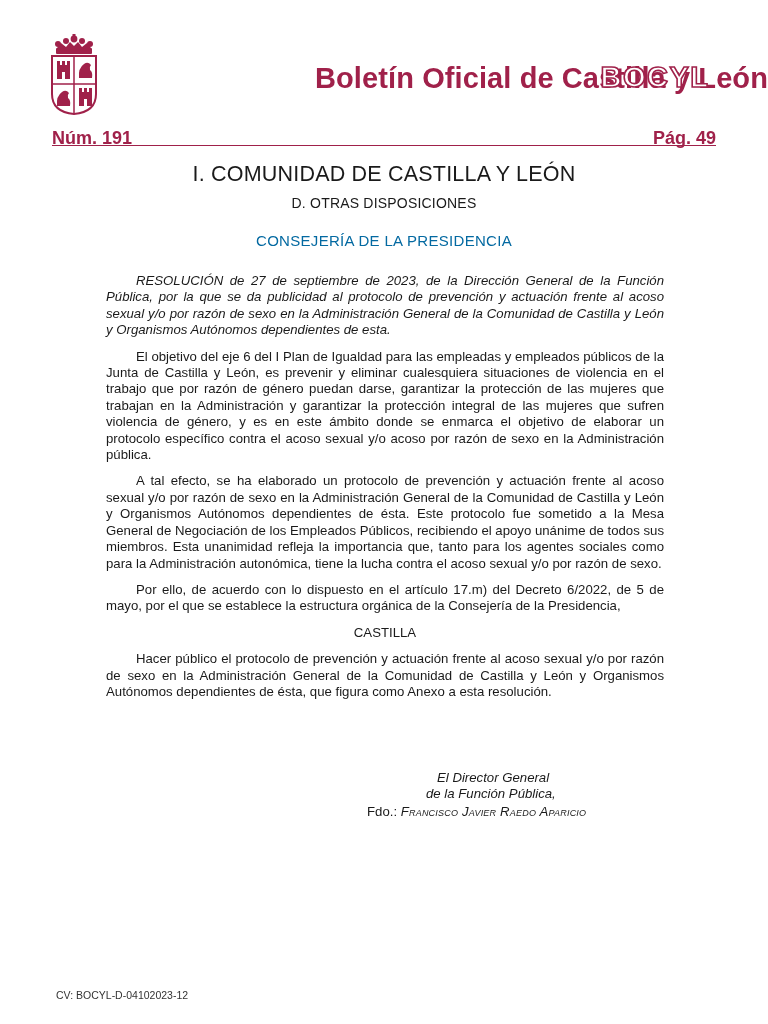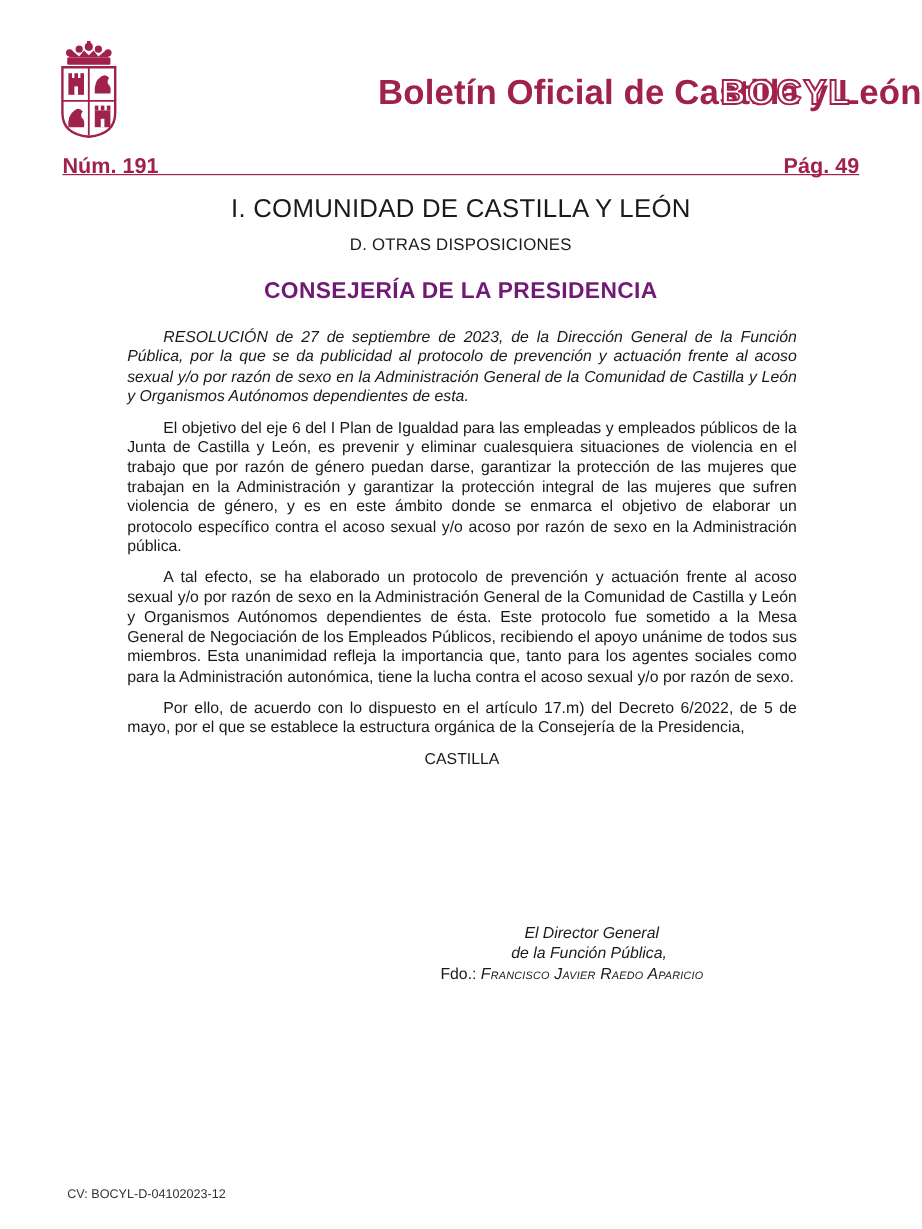--- a/index.html
+++ b/index.html
@@ -33,21 +33,21 @@
     .section-title {
       position: absolute; left: 0; right: 0; top: 162px; text-align: center;
       font-size: 21.5px; color: #1a1a1a; letter-spacing: 0.2px;
     }
     .subsection-title {
       position: absolute; left: 0; right: 0; top: 195px; text-align: center;
       font-size: 14px; color: #1a1a1a; letter-spacing: 0.2px;
     }
     .department {
       position: absolute; left: 0; right: 0; top: 232px; text-align: center;
-      font-size: 19px; font-weight: bold; color: #701a75; letter-spacing: 0.3px;
+      font-size: 15px; font-weight: normal; color: #0369a1; letter-spacing: 0.3px;
     }
     .body {
       position: absolute; left: 106px; width: 558px; top: 273px;
       font-size: 13.2px; line-height: 16.4px; color: #1a1a1a;
     }
     .body p {
       margin: 0 0 10px 0; text-indent: 30px; text-align: justify;
     }
     .body p.intro { font-style: italic; }
     .body p.resuelvo { text-align: center; text-indent: 0; }
@@ -124,20 +124,21 @@
 <div class="section-title">I. COMUNIDAD DE CASTILLA Y LEÓN</div>
 <div class="subsection-title">D. OTRAS DISPOSICIONES</div>
 <div class="department">CONSEJERÍA DE LA PRESIDENCIA</div>
 
 <div class="body">
   <p class="intro">RESOLUCIÓN de 27 de septiembre de 2023, de la Dirección General de la Función Pública, por la que se da publicidad al protocolo de prevención y actuación frente al acoso sexual y/o por razón de sexo en la Administración General de la Comunidad de Castilla y León y Organismos Autónomos dependientes de esta.</p>
   <p>El objetivo del eje 6 del I Plan de Igualdad para las empleadas y empleados públicos de la Junta de Castilla y León, es prevenir y eliminar cualesquiera situaciones de violencia en el trabajo que por razón de género puedan darse, garantizar la protección de las mujeres que trabajan en la Administración y garantizar la protección integral de las mujeres que sufren violencia de género, y es en este ámbito donde se enmarca el objetivo de elaborar un protocolo específico contra el acoso sexual y/o acoso por razón de sexo en la Administración pública.</p>
   <p>A tal efecto, se ha elaborado un protocolo de prevención y actuación frente al acoso sexual y/o por razón de sexo en la Administración General de la Comunidad de Castilla y León y Organismos Autónomos dependientes de ésta. Este protocolo fue sometido a la Mesa General de Negociación de los Empleados Públicos, recibiendo el apoyo unánime de todos sus miembros. Esta unanimidad refleja la importancia que, tanto para los agentes sociales como para la Administración autonómica, tiene la lucha contra el acoso sexual y/o por razón de sexo.</p>
   <p>Por ello, de acuerdo con lo dispuesto en el artículo 17.m) del Decreto 6/2022, de 5 de mayo, por el que se establece la estructura orgánica de la Consejería de la Presidencia,</p>
   <p class="resuelvo">CASTILLA</p>
+  <p>Hacer público el protocolo de prevención y actuación frente al acoso sexual y/o por razón de sexo en la Administración General de la Comunidad de Castilla y León y Organismos Autónomos dependientes de ésta, que figura como Anexo a esta resolución.</p>
 </div>
 
 <div class="signature">
   <div class="role1">El Director General</div>
   <div class="role2">de la Función Pública,</div>
   <div class="signed"><span>Fdo.: </span><span class="sc">Francisco Javier Raedo Aparicio</span></div>
 </div>
 
 <div class="footer-cv">CV: BOCYL-D-04102023-12</div>
 

